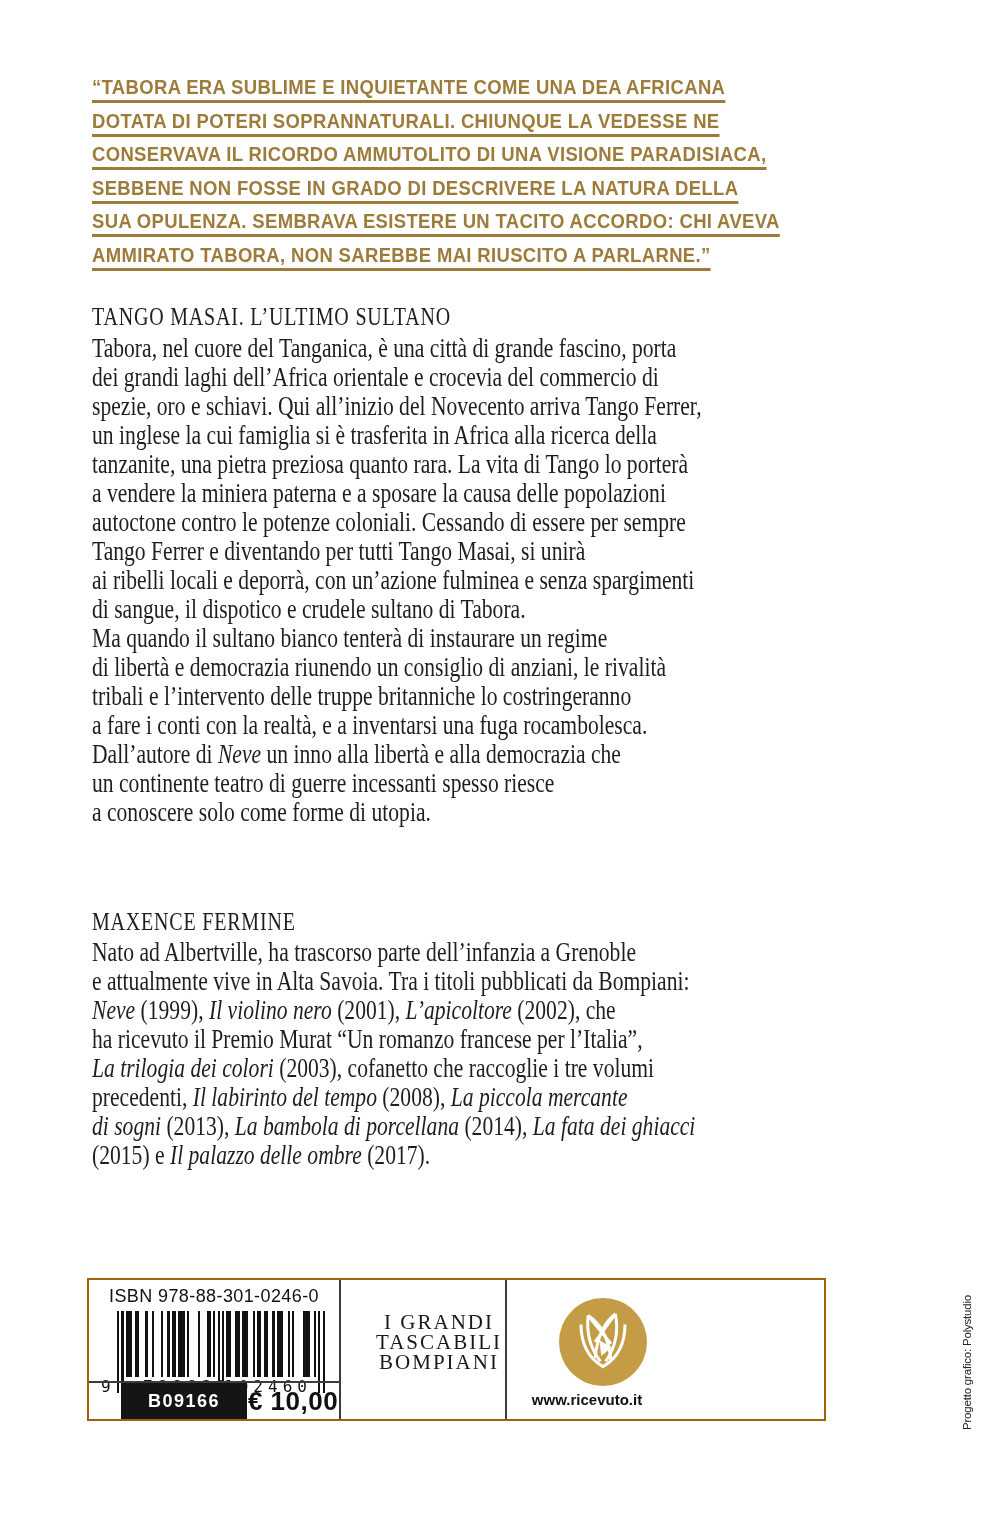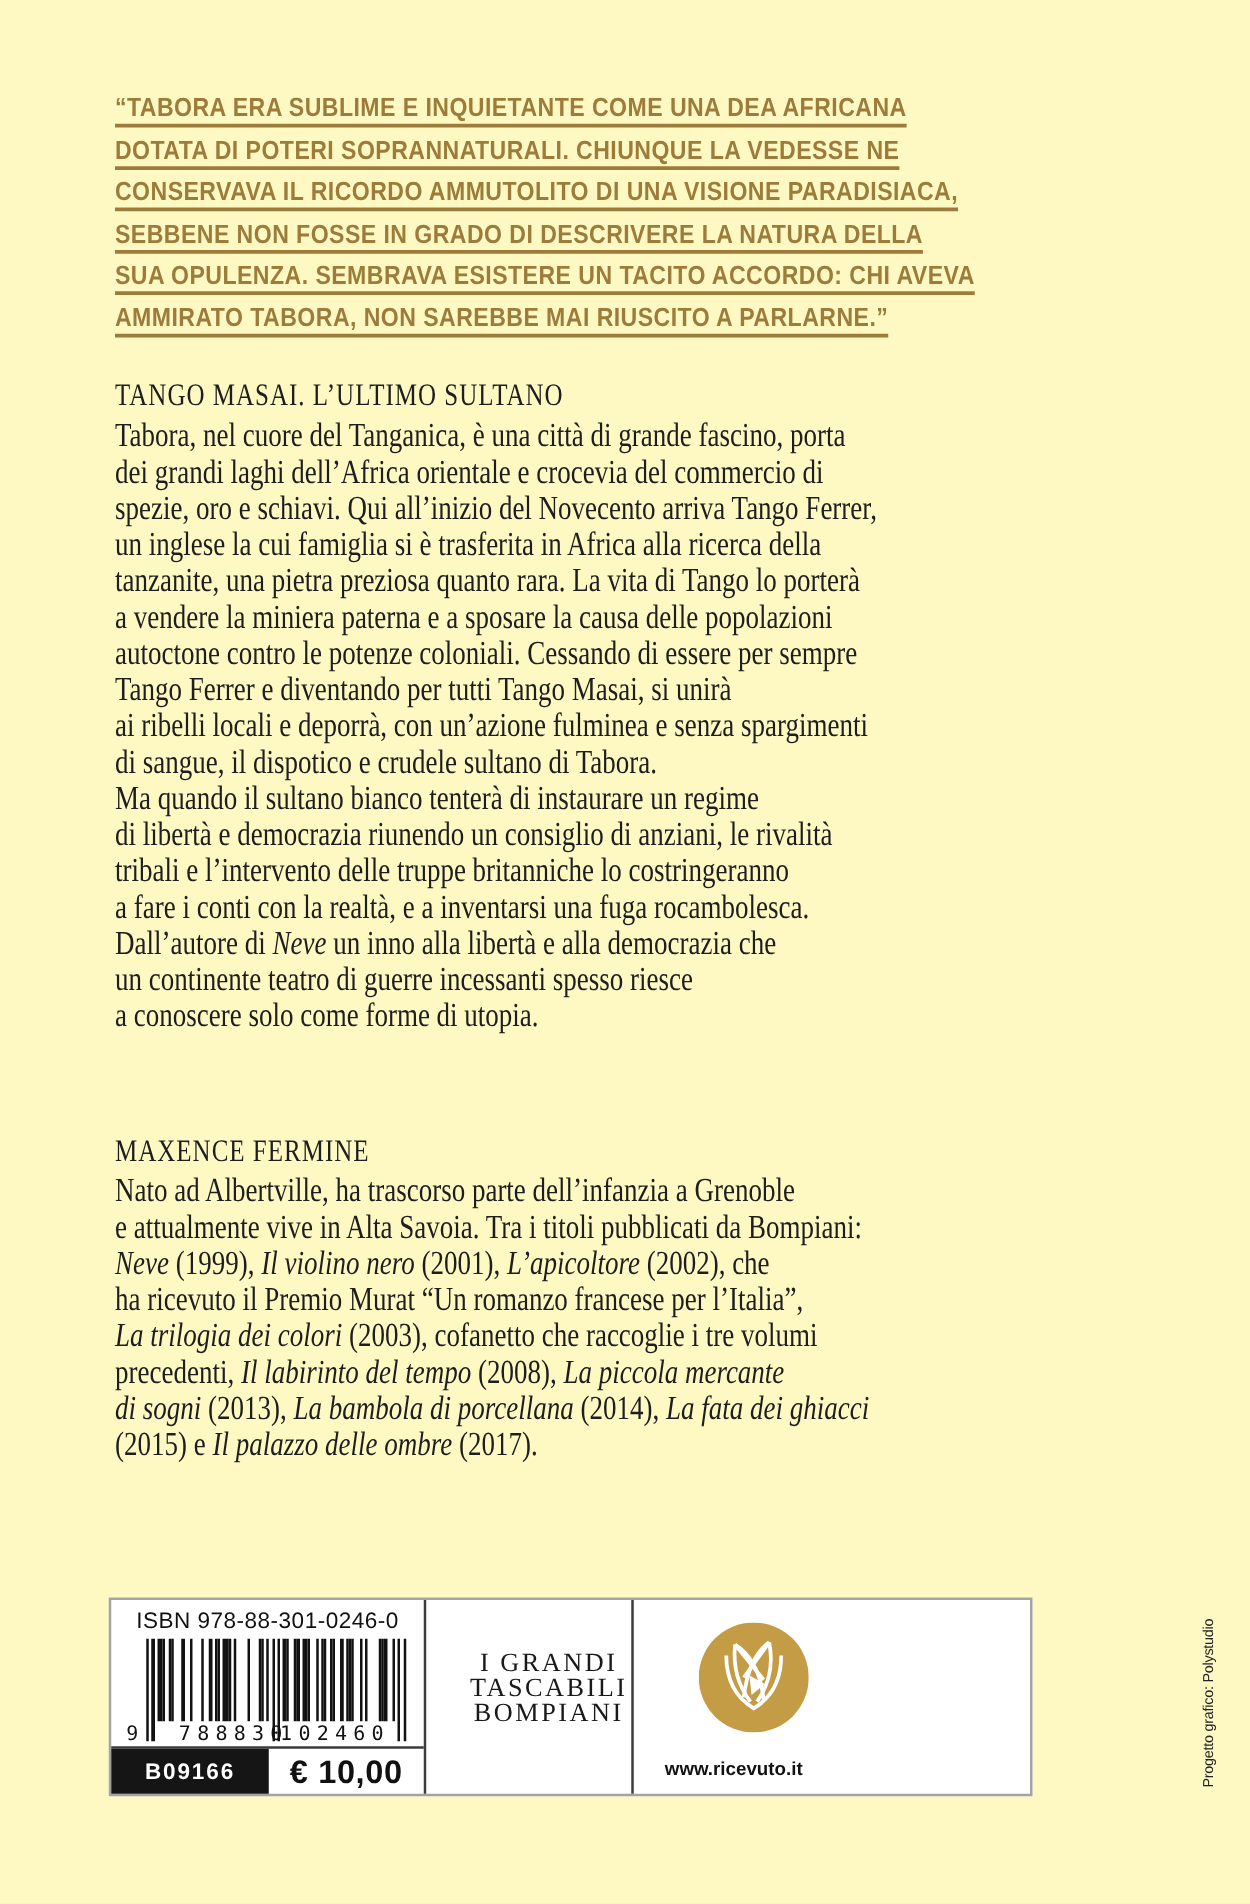--- a/index.html
+++ b/index.html
@@ -1,59 +1,59 @@
 <!DOCTYPE html>
 <html><head>
 <meta charset="utf-8">
 <style>
   html,body{margin:0;padding:0;background:#e8e8e8;}
-  .page{position:relative;width:1000px;height:1523px;margin:0 auto;background:#fef9c3;overflow:hidden;
+  .page{position:relative;width:1000px;height:1523px;margin:0 auto;background:#ffffff;overflow:hidden;
         font-family:"Liberation Sans",sans-serif;color:#1c1c1c;}
   .line{white-space:pre;}
 
   
   .quote{position:absolute;left:92px;top:70px;
          font-family:"Liberation Sans",sans-serif;font-weight:bold;
          font-size:21px;line-height:33.5px;letter-spacing:.4px;color:#9d7c3b;
          transform:scaleX(0.88);transform-origin:0 0;}
   .quote .line{text-decoration:underline;text-decoration-thickness:2.5px;text-underline-offset:6px;}
 
   
   .cond-serif{font-family:"Liberation Serif","DejaVu Serif",serif;
               transform:scaleX(0.8);transform-origin:0 0;color:#1e1e1e;}
   .section-title{position:absolute;left:92px;top:303px;font-size:25px;letter-spacing:1px;white-space:pre;}
   .synopsis{position:absolute;left:92px;top:334px;font-size:27px;line-height:29px;}
   .author-name{position:absolute;left:92px;top:908px;font-size:25px;letter-spacing:1px;white-space:pre;}
   .author-bio{position:absolute;left:92px;top:938px;font-size:27px;line-height:29px;}
   .it{font-style:italic;}
 
   
-  .footer{position:absolute;left:87px;top:1278px;width:739px;height:159px;
-          border:2px solid #a3a3a3;box-sizing:border-box;display:flex;background:#fff;}
+  .footer{position:absolute;left:87px;top:1278px;width:739px;height:143px;
+          border:2px solid #a16207;box-sizing:border-box;display:flex;background:#fff;}
   .cell{position:relative;box-sizing:border-box;height:100%;}
   .cell+.cell{border-left:2px solid #3c3c3c;padding-left:32px;}
   .cell-isbn{width:250px;}
   .cell-series{width:166px;}
   .cell-logo1{width:162px;}
   .cell-logo2{width:155px;}
 
   .isbn-label{margin-top:6px;text-align:center;font-size:18px;letter-spacing:.4px;color:#111;}
   .barcode{position:relative;width:209px;margin:4px 0 0 28px;height:90px;}
   .bars{display:flex;align-items:flex-start;height:82px;}
   .module{width:2.2px;height:66px;}
   .module.bar{background:#121212;}
   .module.tall{height:82px;}
   .bdigit{position:absolute;top:66px;font-size:16px;color:#111;font-family:"DejaVu Sans Mono","Liberation Mono",monospace;}
   .d9{left:-16px;}
   .dg1{left:24px;width:92px;letter-spacing:5px;text-align:center;}
   .dg2{left:104px;width:94px;letter-spacing:5px;text-align:center;}
   .price-row{position:absolute;left:0;right:0;bottom:0;height:36px;border-top:2px solid #3c3c3c;
              box-sizing:content-box;display:flex;}
   .code-badge{width:126px;background:#151515;color:#fff;display:flex;align-items:center;justify-content:center;
-              font-weight:bold;font-size:18px;letter-spacing:1.5px;}
+              font-weight:bold;font-size:18px;letter-spacing:1.5px;margin-left:32px;}
   .price{flex:1;display:flex;align-items:center;justify-content:center;
          font-weight:bold;font-size:26px;letter-spacing:.5px;color:#111;}
 
   .series{height:100%;display:flex;flex-direction:column;align-items:center;justify-content:center;
           margin-top:-8px;font-family:"Liberation Serif","DejaVu Serif",serif;
           font-size:21px;line-height:20px;letter-spacing:1px;color:#191919;}
   .series .line{letter-spacing:2px;}
 
   .logo{display:block;margin:18px auto 0;}
   .url{position:absolute;left:0;right:0;bottom:11px;text-align:center;

